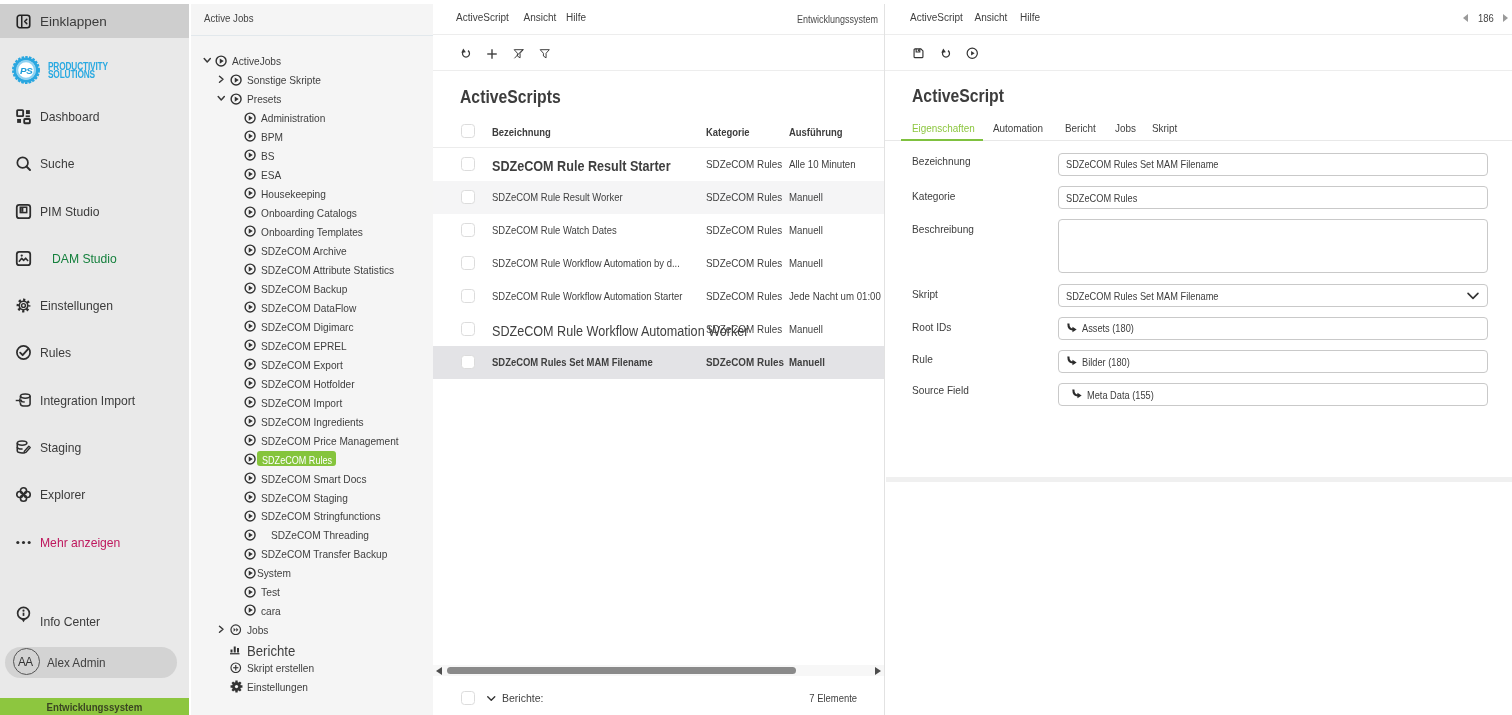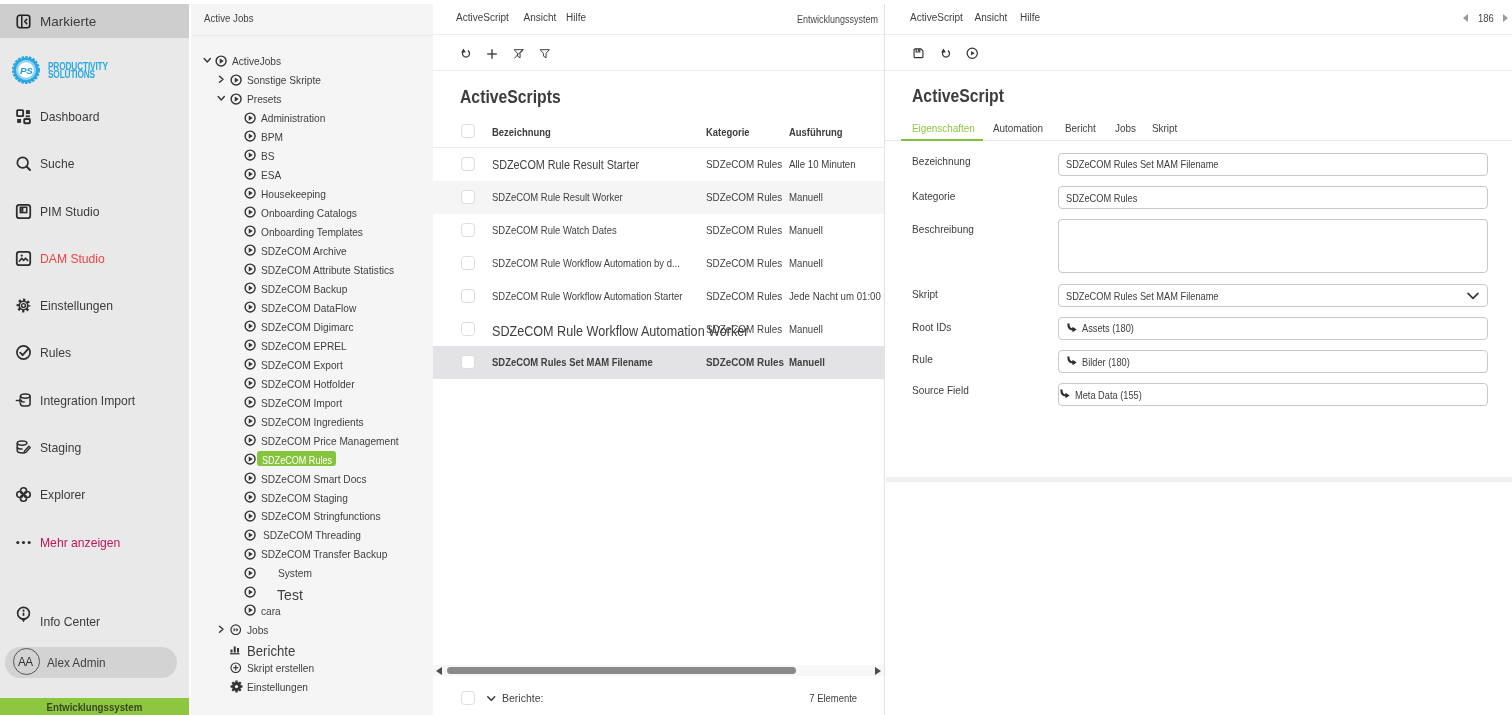--- a/index.html
+++ b/index.html
@@ -38,21 +38,21 @@
 </defs>
 </svg>
 
 <div class="a" style="left:0;top:0;width:189px;height:715px;background:#e9e9e9"></div>
 <div class="a" style="left:0;top:4px;width:189px;height:33.5px;background:#cecece"></div>
 <svg class="a" style="left:16px;top:13.5px" width="15" height="15" viewBox="0 0 24 24">
 <rect x="2" y="2" width="20" height="20" rx="4" fill="none" stroke="#222" stroke-width="2.6"></rect>
 <line x1="9.2" y1="2" x2="9.2" y2="22" stroke="#222" stroke-width="2.4"></line>
 <path d="M17.2 8.6 L13.8 12 L17.2 15.4" fill="none" stroke="#222" stroke-width="2.4" stroke-linecap="round" stroke-linejoin="round"></path>
 </svg>
-<div class="a" style="left:40px;top:13.8px;font-size:13.5px;color:#3b3b3b">Markierte</div>
+<div class="a" style="left:40px;top:13.8px;font-size:13.5px;color:#3b3b3b">Einklappen</div>
 <svg class="a" style="left:11px;top:55px" width="30" height="30" viewBox="0 0 30 30">
 <circle cx="15" cy="15" r="12.8" fill="none" stroke="#2aa7e0" stroke-width="2.4" stroke-dasharray="2.5 1.2"></circle>
 <circle cx="15" cy="15" r="11.2" fill="none" stroke="#2aa7e0" stroke-width="2.8"></circle>
 <circle cx="15" cy="15" r="8.9" fill="#fff" stroke="#8ed2f2" stroke-width="2.2"></circle>
 <text x="15.2" y="18.6" font-size="9.8" font-weight="bold" font-style="italic" fill="#1b9cd8" text-anchor="middle" font-family="Liberation Sans" letter-spacing="-0.4">PS</text>
 </svg>
 <div class="a" style="left:47.5px;top:63px;font-size:10px;font-weight:bold;color:#29a9e1;line-height:8px;letter-spacing:-.2px"><span class="sx" style="transform:scaleX(.83)">PRODUCTIVITY</span><br><span class="sx" style="transform:scaleX(.83)">SOLUTIONS</span></div>
 <svg class="a" style="left:15px;top:108.0px" width="17" height="17" viewBox="0 0 24 24">
     <rect x="3" y="3" width="8.5" height="8.5" rx="1" fill="none" stroke="#2d2d2d" stroke-width="2.6"></rect>
     <rect x="15.5" y="3" width="5.5" height="5.5" fill="#2d2d2d"></rect>
@@ -70,21 +70,21 @@
     <rect x="2.5" y="2.5" width="19" height="19" rx="3.5" fill="none" stroke="#2d2d2d" stroke-width="2.5"></rect>
     <rect x="7.5" y="6" width="9" height="7.5" fill="none" stroke="#2d2d2d" stroke-width="2.2"></rect>
     <rect x="8.8" y="7" width="3" height="5.5" fill="#2d2d2d"></rect>
   </svg>
 <div class="a" style="left:40px;top:203.5px;font-size:13.5px;color:#3b3b3b"><span class="sx9">PIM Studio</span></div>
 <svg class="a" style="left:15px;top:249.5px" width="17" height="17" viewBox="0 0 24 24">
     <rect x="2.5" y="2.5" width="19" height="19" rx="3.5" fill="none" stroke="#2d2d2d" stroke-width="2.5"></rect>
     <path d="M5.5 16.5 L9.5 11.8 L12.3 14.6 L15 11.5 L18.5 15.5" fill="none" stroke="#2d2d2d" stroke-width="2.2" stroke-linejoin="round"></path>
     <circle cx="9.5" cy="7.8" r="1.6" fill="#2d2d2d"></circle>
   </svg>
-<div class="a" style="left:40px;top:250.5px;font-size:13.5px;color:#ef4444"><span class="sx9">DAM Studio</span></div>
+<div class="a" style="left:52px;top:250.5px;font-size:13.5px;color:#15803d"><span class="sx9">DAM Studio</span></div>
 <svg class="a" style="left:15px;top:297.0px" width="17" height="17" viewBox="0 0 24 24">
     <circle cx="12" cy="12" r="7.8" fill="none" stroke="#2d2d2d" stroke-width="4" stroke-dasharray="3.05 3.07" stroke-dashoffset="1.5"></circle>
     <circle cx="12" cy="12" r="6" fill="none" stroke="#2d2d2d" stroke-width="2.3"></circle>
     <circle cx="12" cy="12" r="2.7" fill="none" stroke="#2d2d2d" stroke-width="2"></circle>
   </svg>
 <div class="a" style="left:40px;top:298.0px;font-size:13.5px;color:#3b3b3b"><span class="sx9">Einstellungen</span></div>
 <svg class="a" style="left:15px;top:344.0px" width="17" height="17" viewBox="0 0 24 24">
     <circle cx="12" cy="12" r="9.3" fill="none" stroke="#2d2d2d" stroke-width="2.4"></circle>
     <path d="M7.3 12.3 L10.8 15.8 L19 6.5" fill="none" stroke="#2d2d2d" stroke-width="2.6" stroke-linecap="round" stroke-linejoin="round"></path>
   </svg>
@@ -243,33 +243,33 @@
     <use href="#play"></use>
   </svg>
 <div class="a" style="left:261.0px;top:491.5px;font-size:10.8px;color:#3f3f3f"><span class="sx" style="transform:scaleX(.94)">SDZeCOM Staging</span></div>
 <svg class="a" style="left:244.2px;top:509.6px" width="12.2" height="12.2" viewBox="0 0 24 24">
     <use href="#play"></use>
   </svg>
 <div class="a" style="left:261.0px;top:510.4px;font-size:10.8px;color:#3f3f3f"><span class="sx" style="transform:scaleX(.94)">SDZeCOM Stringfunctions</span></div>
 <svg class="a" style="left:244.2px;top:528.6px" width="12.2" height="12.2" viewBox="0 0 24 24">
     <use href="#play"></use>
   </svg>
-<div class="a" style="left:263px;top:529.4px;font-size:10.8px;color:#3f3f3f"><span class="sx" style="transform:scaleX(.94)">SDZeCOM Threading</span></div>
+<div class="a" style="left:271px;top:529.4px;font-size:10.8px;color:#3f3f3f"><span class="sx" style="transform:scaleX(.94)">SDZeCOM Threading</span></div>
 <svg class="a" style="left:244.2px;top:547.6px" width="12.2" height="12.2" viewBox="0 0 24 24">
     <use href="#play"></use>
   </svg>
 <div class="a" style="left:261.0px;top:548.4px;font-size:10.8px;color:#3f3f3f"><span class="sx" style="transform:scaleX(.94)">SDZeCOM Transfer Backup</span></div>
 <svg class="a" style="left:244.2px;top:566.5px" width="12.2" height="12.2" viewBox="0 0 24 24">
     <use href="#play"></use>
   </svg>
-<div class="a" style="left:278px;top:567.3px;font-size:10.8px;color:#3f3f3f"><span class="sx" style="transform:scaleX(.94)">System</span></div>
+<div class="a" style="left:257px;top:567.3px;font-size:10.8px;color:#3f3f3f"><span class="sx" style="transform:scaleX(.94)">System</span></div>
 <svg class="a" style="left:244.2px;top:585.5px" width="12.2" height="12.2" viewBox="0 0 24 24">
     <use href="#play"></use>
   </svg>
-<div class="a" style="left:277px;top:586.3px;font-size:15px;color:#3f3f3f"><span class="sx" style="transform:scaleX(.94)">Test</span></div>
+<div class="a" style="left:261.0px;top:586.3px;font-size:11px;color:#3f3f3f"><span class="sx" style="transform:scaleX(.94)">Test</span></div>
 <svg class="a" style="left:244.2px;top:604.4px" width="12.2" height="12.2" viewBox="0 0 24 24">
     <use href="#play"></use>
   </svg>
 <div class="a" style="left:261.0px;top:605.2px;font-size:10.8px;color:#3f3f3f"><span class="sx" style="transform:scaleX(.94)">cara</span></div>
 <svg class="a" style="left:215.8px;top:624.0px" width="10.5" height="10.5" viewBox="0 0 24 24">
     <use href="#chevr"></use>
   </svg>
 <svg class="a" style="left:230.0px;top:623.8px" width="11.5" height="11.5" viewBox="0 0 24 24">
     <use href="#jobsic"></use>
   </svg>
@@ -316,21 +316,21 @@
 <svg class="a" style="left:539px;top:47.5px" width="11.5" height="11.5" viewBox="0 0 24 24">
 <path d="M2.5 3.5 H21.5 L14.8 11 V20.5 L9.2 16.8 V11 Z" fill="none" stroke="#3a3a3a" stroke-width="2" stroke-linejoin="round"></path>
 </svg>
 <div class="a" style="left:459.5px;top:87px;font-size:17.5px;font-weight:bold;color:#3d3d3d"><span class="sx9">ActiveScripts</span></div>
 <div class="cb" style="left:461px;top:124px"></div>
 <div class="a" style="left:492px;top:125.5px;font-size:10.5px;font-weight:bold;color:#3d3d3d"><span class="sx9">Bezeichnung</span></div>
 <div class="a" style="left:706px;top:125.5px;font-size:10.5px;font-weight:bold;color:#3d3d3d"><span class="sx9">Kategorie</span></div>
 <div class="a" style="left:789px;top:125.5px;font-size:10.5px;font-weight:bold;color:#3d3d3d"><span class="sx9">Ausführung</span></div>
 <div class="a" style="left:433px;top:147px;width:451px;height:1px;background:#ececec"></div>
 <div class="cb" style="left:461px;top:157.0px"></div>
-<div class="a" style="left:492px;top:158.0px;font-size:12px;font-weight:400;color:#3f3f3f"><span class="sx9">SDZeCOM Rule Result Starter</span></div>
+<div class="a" style="left:492px;top:158.0px;font-size:14px;font-weight:700;color:#3f3f3f"><span class="sx9">SDZeCOM Rule Result Starter</span></div>
 <div class="a" style="left:706px;top:158.0px;font-size:10.5px;font-weight:400;color:#3f3f3f"><span class="sx9" style="transform:scaleX(.94)">SDZeCOM Rules</span></div>
 <div class="a" style="left:789px;top:158.0px;font-size:10.5px;font-weight:400;color:#3f3f3f"><span class="sx9" style="transform:scaleX(.92)">Alle 10 Minuten</span></div>
 <div class="a" style="left:433px;top:180.5px;width:451px;height:33px;background:#f5f5f6"></div>
 <div class="cb" style="left:461px;top:190.0px"></div>
 <div class="a" style="left:492px;top:191.0px;font-size:10.5px;font-weight:400;color:#3f3f3f"><span class="sx9">SDZeCOM Rule Result Worker</span></div>
 <div class="a" style="left:706px;top:191.0px;font-size:10.5px;font-weight:400;color:#3f3f3f"><span class="sx9" style="transform:scaleX(.94)">SDZeCOM Rules</span></div>
 <div class="a" style="left:789px;top:191.0px;font-size:10.5px;font-weight:400;color:#3f3f3f"><span class="sx9" style="transform:scaleX(.92)">Manuell</span></div>
 <div class="cb" style="left:461px;top:223.0px"></div>
 <div class="a" style="left:492px;top:224.0px;font-size:10.5px;font-weight:400;color:#3f3f3f"><span class="sx9">SDZeCOM Rule Watch Dates</span></div>
 <div class="a" style="left:706px;top:224.0px;font-size:10.5px;font-weight:400;color:#3f3f3f"><span class="sx9" style="transform:scaleX(.94)">SDZeCOM Rules</span></div>
@@ -418,19 +418,19 @@
     <span class="sx">Assets (180)</span>
   </div>
 <div class="lbl" style="top:352.9px"><span class="sx">Rule</span></div>
 <div class="inp" style="top:350.1px;padding-left:7px">
     <svg width="11" height="11" viewBox="0 0 13 13" style="margin-right:5px">
       <use href="#indent"></use>
     </svg>
     <span class="sx">Bilder (180)</span>
   </div>
 <div class="lbl" style="top:384.4px"><span class="sx">Source Field</span></div>
-<div class="inp" style="top:383.3px;padding-left:0">
+<div class="inp" style="top:383.3px;padding-left:12px">
     <svg width="11" height="11" viewBox="0 0 13 13" style="margin-right:5px">
       <use href="#indent"></use>
     </svg>
     <span class="sx">Meta Data (155)</span>
   </div>
 <div class="a" style="left:885.5px;top:477px;width:626.5px;height:5px;background:#f0f0f0"></div>
 <div class="a" style="left:0;top:0;width:1512px;height:3.5px;background:#fff;z-index:60"></div>
 </body></html>

